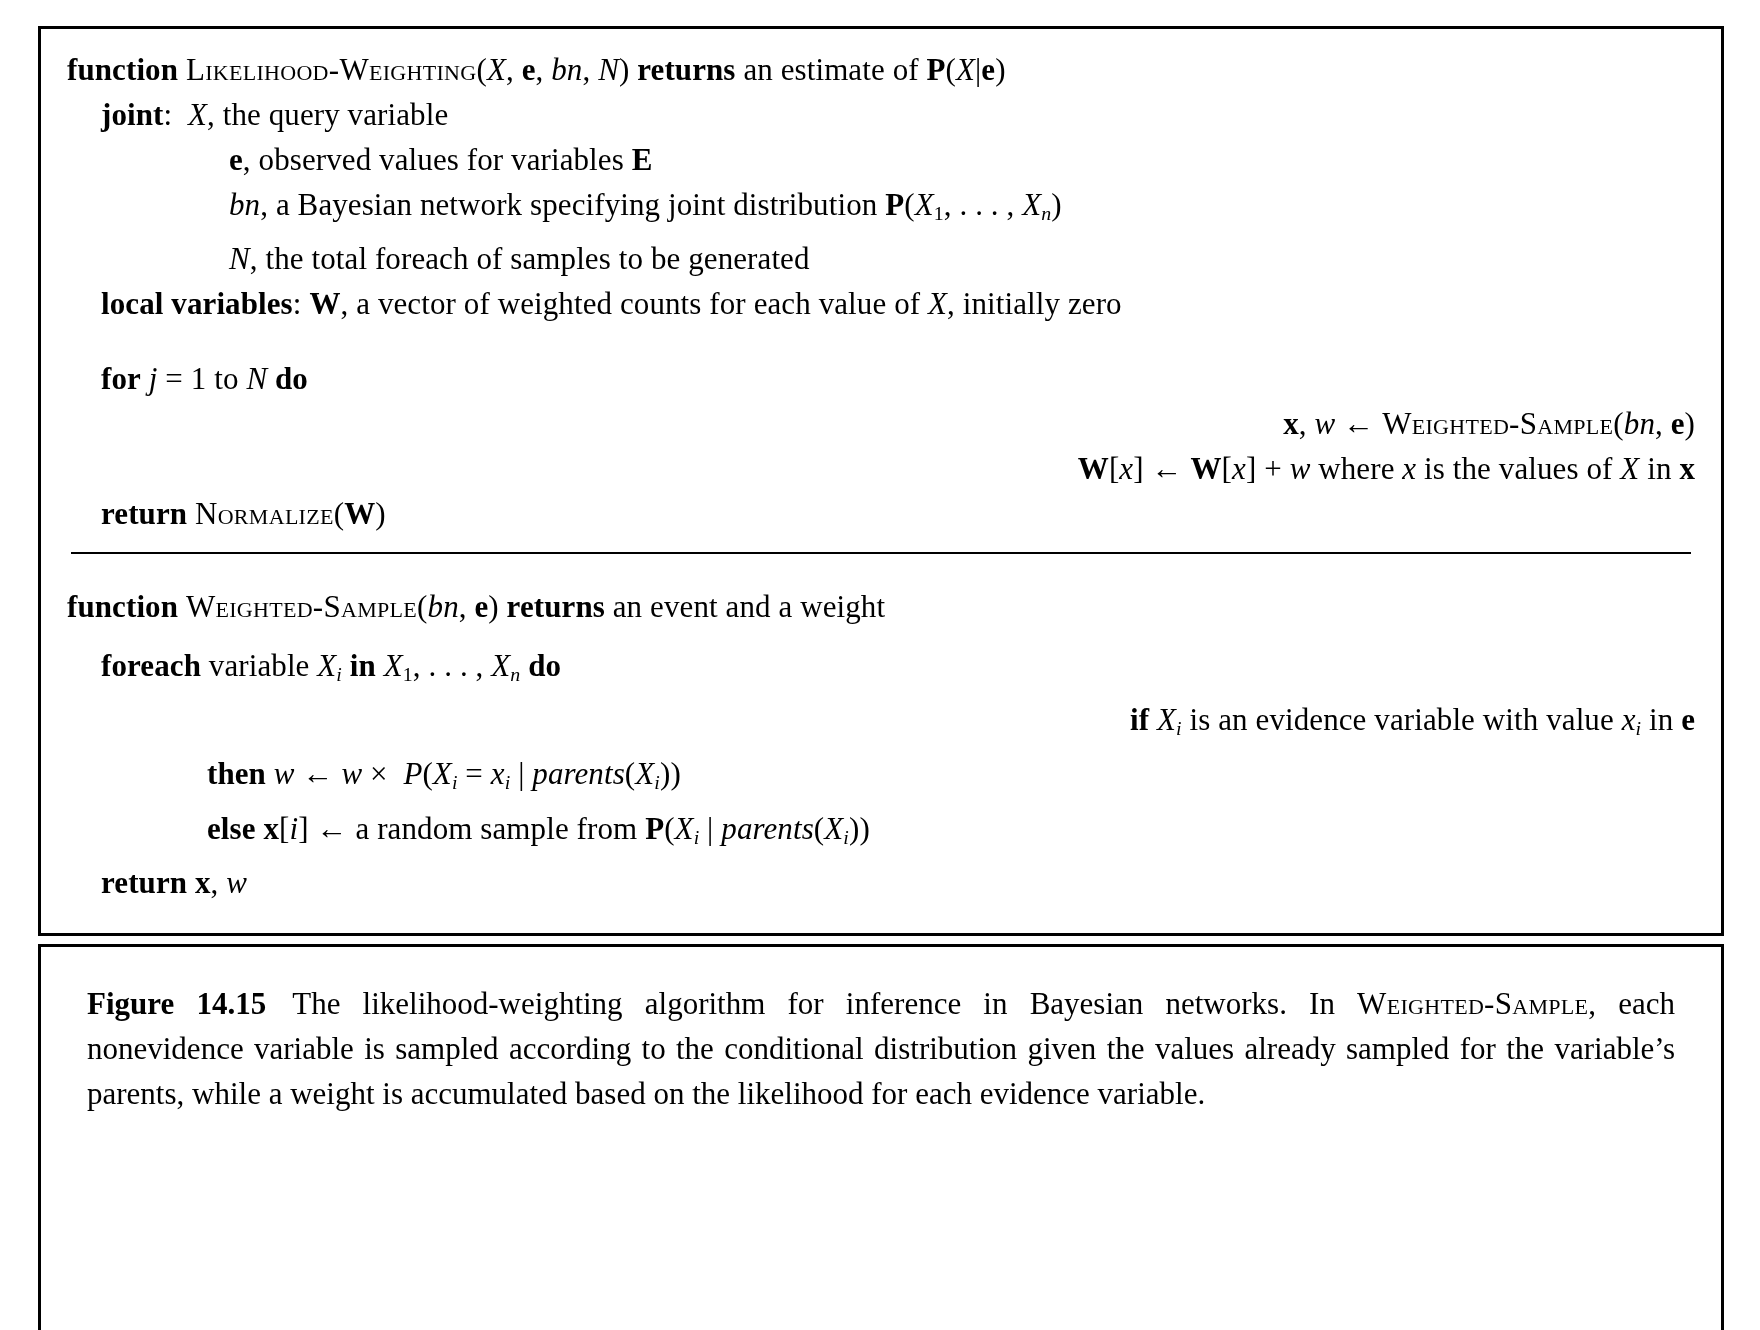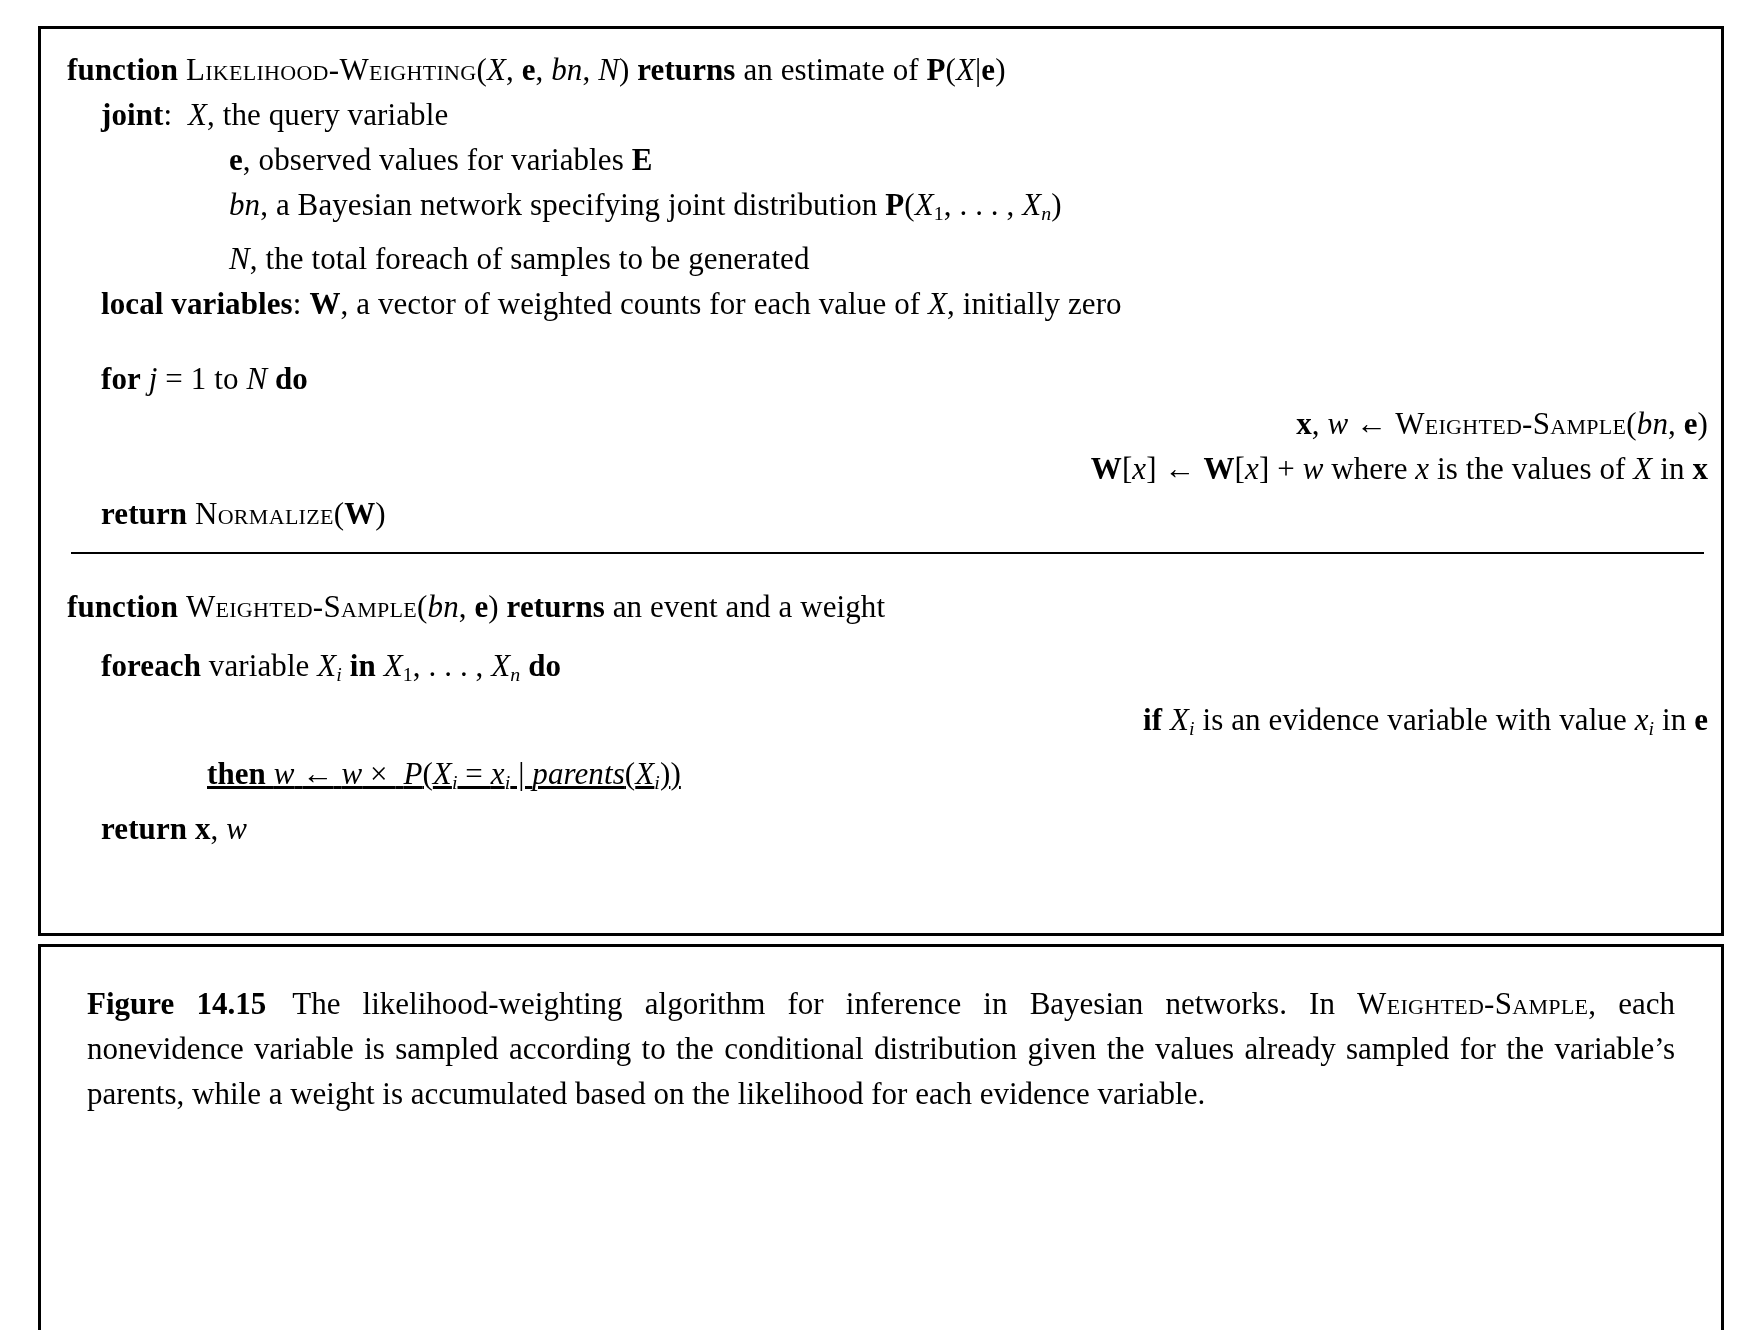--- a/index.html
+++ b/index.html
@@ -28,21 +28,21 @@
     left: 38px;
     top: 26px;
     width: 1686px;
     height: 910px;
     border: 3px solid #000;
     box-sizing: border-box;
     background: #fff;
   }
 
   .algo-inner {
-    padding: 18px 13px 10px 26px;
+    padding: 18px 26px 10px 26px;
   }
 
   
   .caption-box {
     position: absolute;
     left: 38px;
     top: 944px;
     width: 1686px;
     height: 472px;
     border: 3px solid #000;
@@ -59,21 +59,21 @@
     line-height: 45px;
     white-space: pre;
     letter-spacing: 0.1px;
   }
 
   .ind0  { padding-left: 0px; }
   .ind1  { padding-left: 34px; }
   .ind2  { padding-left: 34px; }
   .ind3  { padding-left: 162px; }
   .ind4  { padding-left: 86px; text-align: right; }
-  .ind5  { padding-left: 140px; text-decoration: underline; }
+  .ind5  { padding-left: 140px; }
 
   .spacer-sm { height: 14px; }
   .spacer-md { height: 30px; }
 
   
   b.kw { font-weight: bold; }
 
   
   .sc {
     font-variant: small-caps;
@@ -168,20 +168,21 @@
 
       <div class="spacer-sm"></div>
 
 
       <div class="line ind2"><b class="kw">foreach</b><span> variable </span><i class="mv">X</i><sub class="sb">i</sub> <b class="kw">in</b> <i class="mv">X</i><sub class="sbn">1</sub><span>, . . . , </span><i class="mv">X</i><sub class="sb">n</sub> <b class="kw">do</b></div>
 
       <div class="line ind4"><b class="kw">if</b> <i class="mv">X</i><sub class="sb">i</sub><span> is an evidence variable with value </span><i class="mv">x</i><sub class="sb">i</sub><span> in </span><b class="bv">e</b></div>
 
       <div class="line ind5"><b class="kw">then</b> <i class="mv">w</i> <span class="arrow">←</span> <i class="mv">w</i><span> × </span> <i class="mv">P</i><span>(</span><i class="mv">X</i><sub class="sb">i</sub><span> = </span><i class="mv">x</i><sub class="sb">i</sub><span> | </span><i class="mv">parents</i><span>(</span><i class="mv">X</i><sub class="sb">i</sub><span>)</span><span>)</span></div>
 
+      <div class="line ind5"><b class="kw">else</b> <b class="bv">x</b><span>[</span><i class="mv">i</i><span>]</span> <span class="arrow">←</span><span> a random sample from </span><b class="bv">P</b><span>(</span><i class="mv">X</i><sub class="sb">i</sub><span> | </span><i class="mv">parents</i><span>(</span><i class="mv">X</i><sub class="sb">i</sub><span>)</span><span>)</span></div>
 
       <div class="line ind2"><b class="kw">return</b> <b class="bv">x</b><span>, </span><i class="mv">w</i></div>
 
     </div>
   </div>
 
   <div class="caption-box">
     <div class="caption-inner">
       <div class="caption-text"><span class="figlabel">Figure 14.15</span><span class="gap"></span><span>The likelihood-weighting algorithm for inference in Bayesian networks. In</span> <span class="sc">Weighted-Sample</span><span>, each nonevidence variable is sampled according to the conditional distribution given the values already sampled for the variable’s parents, while a weight is accumulated based on the likelihood for each evidence variable.</span></div>
     </div>

